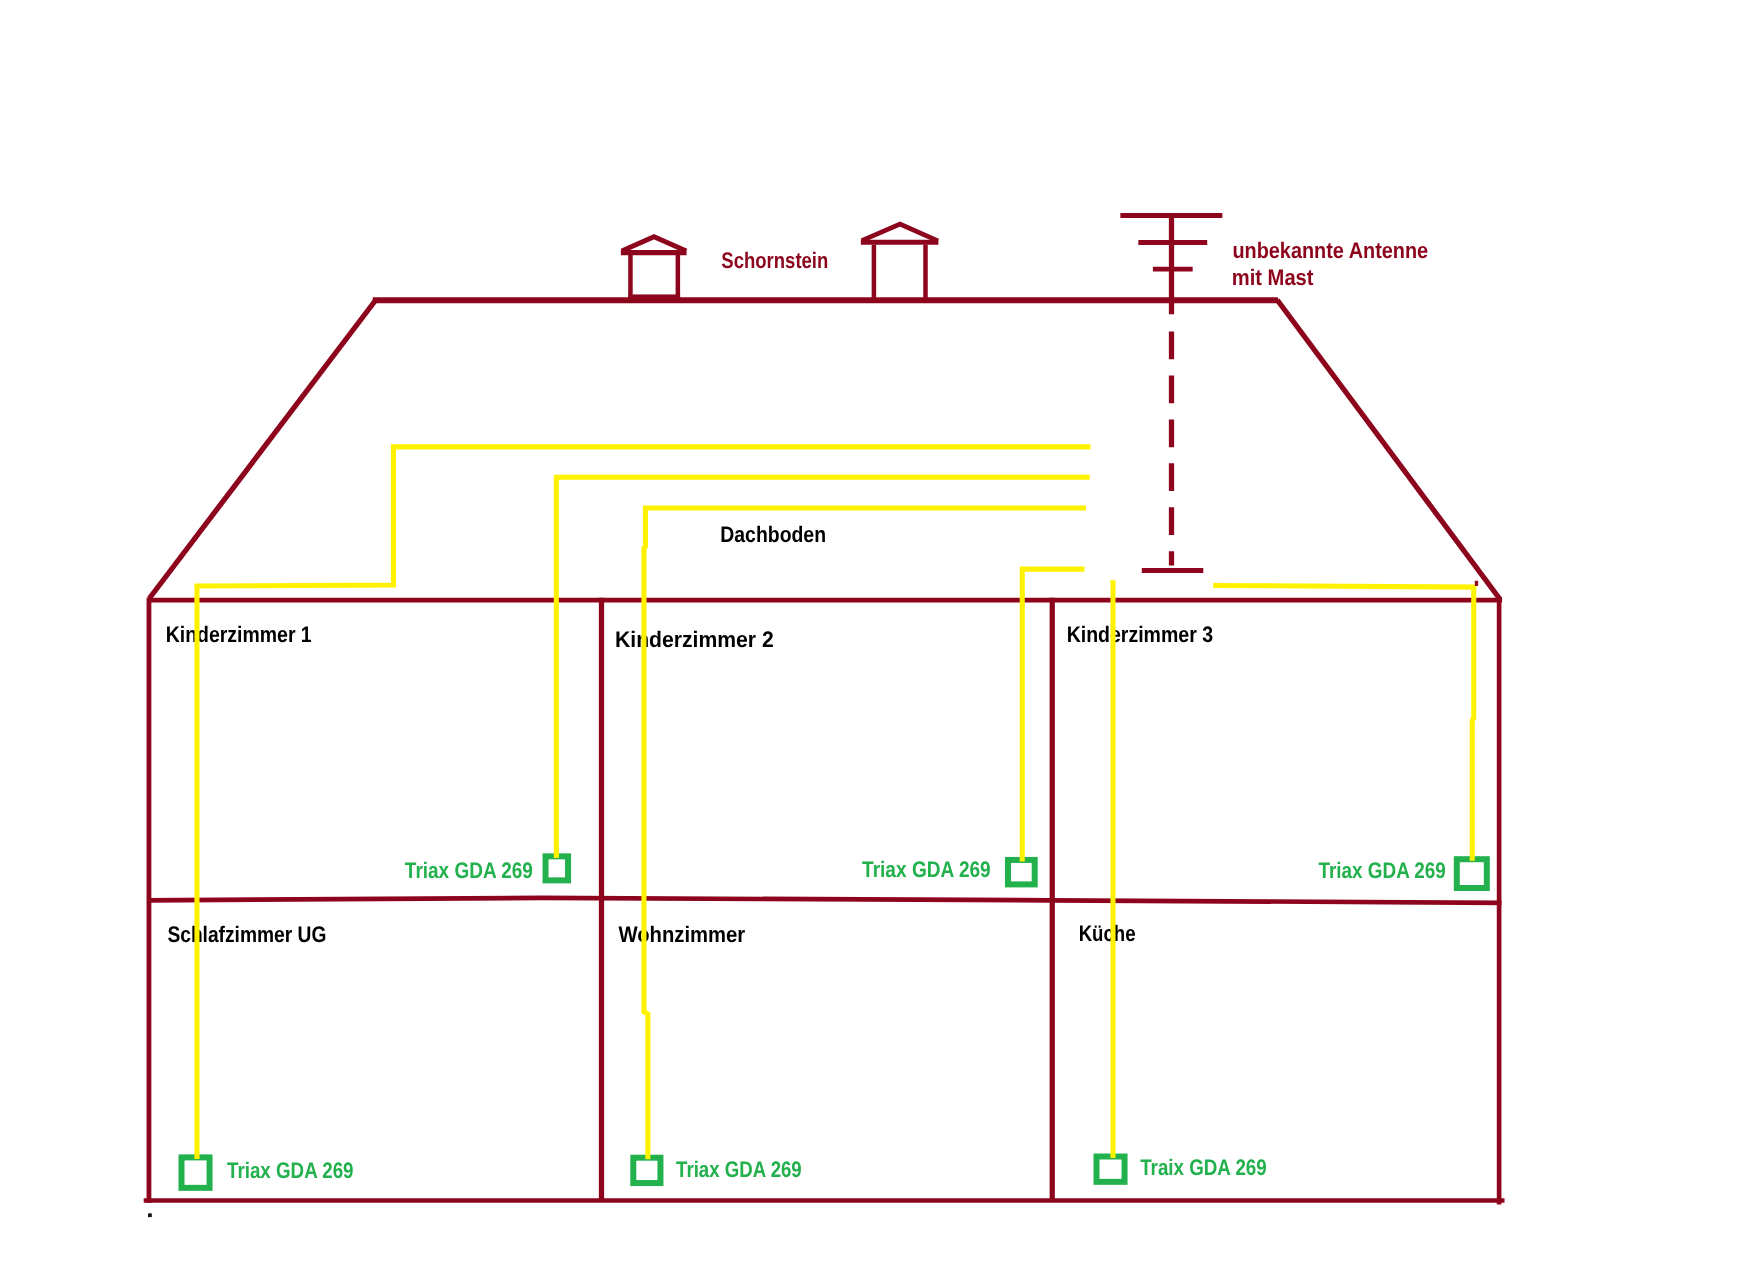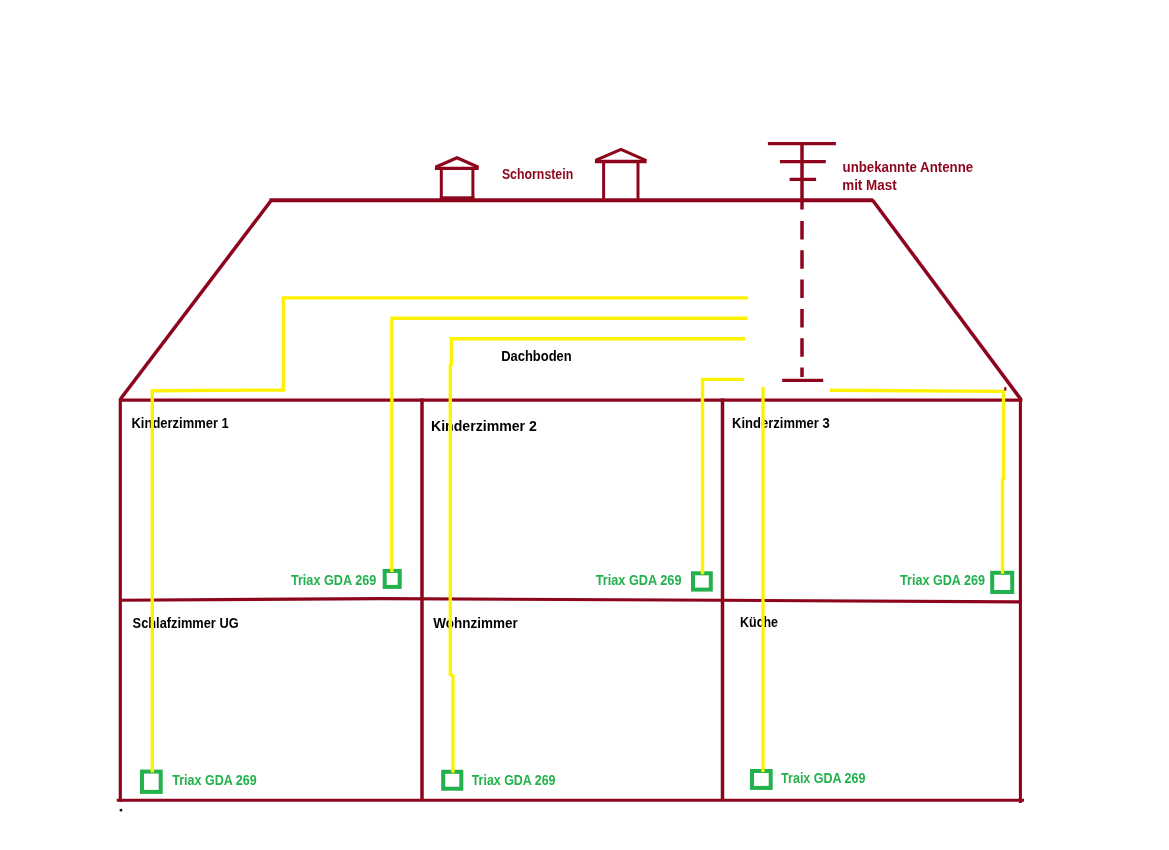--- a/index.html
+++ b/index.html
@@ -1,16 +1,16 @@
 <!DOCTYPE html>
 <html><head>
 <meta charset="utf-8">
 <style>
 html,body{margin:0;padding:0;background:#ffffff;}
-#canvas{position:relative;width:1028px;height:850px;background:#ffffff;overflow:hidden;margin-left:21px;}
+#canvas{position:relative;width:1028px;height:850px;background:#ffffff;overflow:hidden;}
 text{font-family:"Liberation Sans",sans-serif;font-weight:bold;}
 </style>
 </head>
 <body>
 <div id="canvas">
 <svg width="1169" height="850" viewBox="0 0 1169 850" xmlns="http://www.w3.org/2000/svg">
 
 <line x1="250.5" y1="200" x2="99.5" y2="399" stroke="#8D051C" stroke-width="3.5"></line>
 
 <line x1="248.5" y1="200.2" x2="852" y2="200.2" stroke="#8D051C" stroke-width="4"></line>

